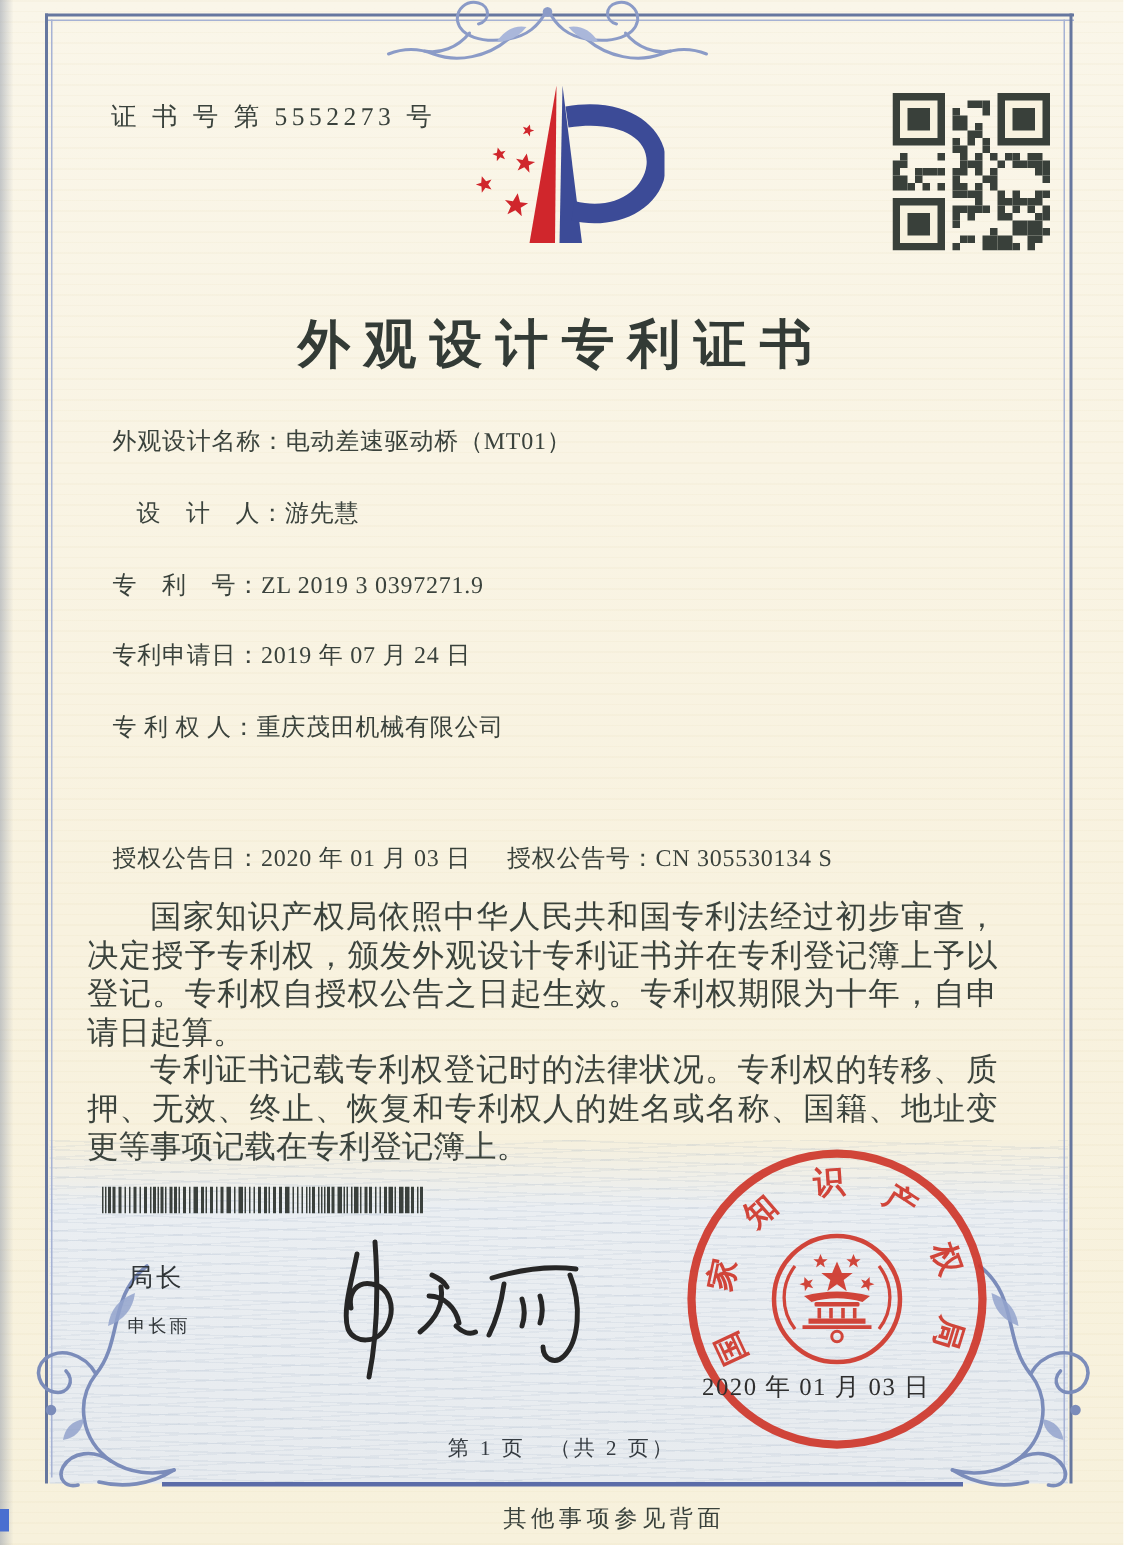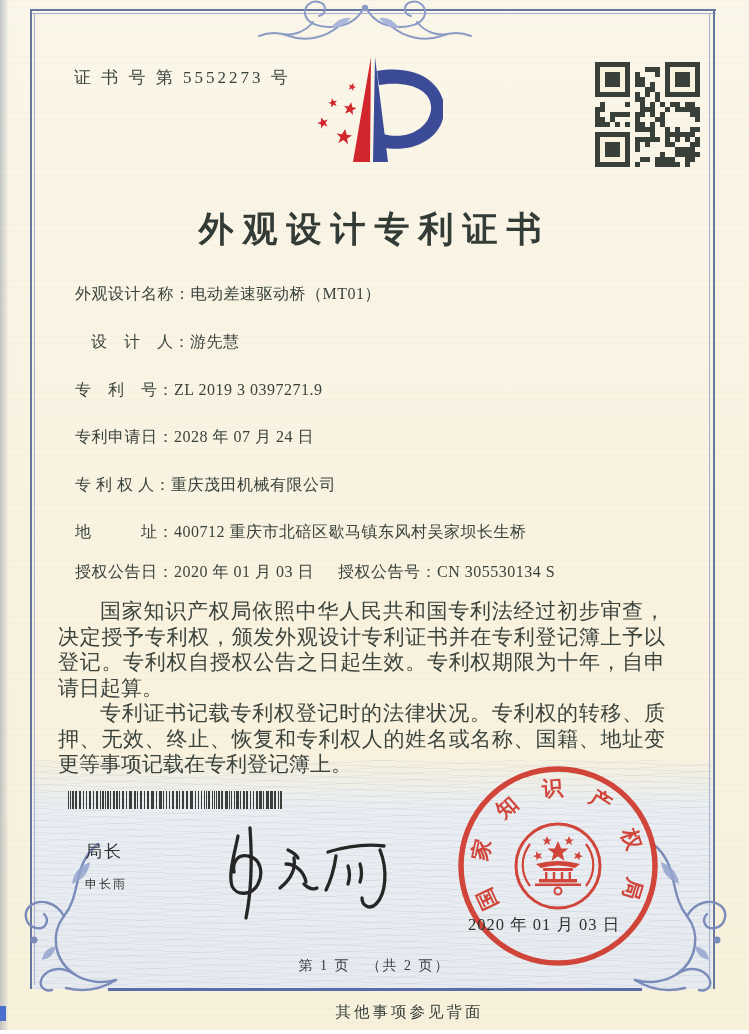--- a/index.html
+++ b/index.html
@@ -250,23 +250,22 @@
       <rect x="75" y="100" width="5" height="5" fill="#39403a"></rect>
       <rect x="80" y="100" width="5" height="5" fill="#39403a"></rect>
       <rect x="90" y="100" width="5" height="5" fill="#39403a"></rect>
     </svg>
 
   <div class="title">外观设计专利证书</div>
 
   <div class="frow" style="top:284px;"><span class="lab">外观设计名称：</span><span>电动差速驱动桥（MT01）</span></div>
   <div class="frow" style="top:332px;margin-left:16px;"><span class="lab">设　计　人：</span><span>游先慧</span></div>
   <div class="frow" style="top:380px;"><span class="lab">专　利　号：</span><span>ZL 2019 3 0397271.9</span></div>
-  <div class="frow" style="top:427px;"><span class="lab">专利申请日：</span><span>2028 年 07 月 24 日</span></div>
+  <div class="frow" style="top:427px;"><span class="lab">专利申请日：</span><span>2019 年 07 月 24 日</span></div>
   <div class="frow" style="top:475px;"><span class="lab">专 利 权 人：</span><span>重庆茂田机械有限公司</span></div>
-  <div class="frow" style="top:522px;"><span class="lab">地　　　址：</span><span>400712 重庆市北碚区歇马镇东风村吴家坝长生桥</span></div>
   <div class="frow" style="top:562px;">
     <span>授权公告日：</span><span>2020 年 01 月 03 日</span><span class="grant2">授权公告号：</span><span>CN 305530134 S</span>
   </div>
 
   <div class="paras">
     <p>国家知识产权局依照中华人民共和国专利法经过初步审查，决定授予专利权，颁发外观设计专利证书并在专利登记簿上予以登记。专利权自授权公告之日起生效。专利权期限为十年，自申请日起算。</p>
     <p>专利证书记载专利权登记时的法律状况。专利权的转移、质押、无效、终止、恢复和专利权人的姓名或名称、国籍、地址变更等事项记载在专利登记簿上。</p>
   </div>
 
   <svg id="barcode-svg" class="abs" style="left:68px;top:791px;" width="218" height="18" viewBox="0 0 218 18">

